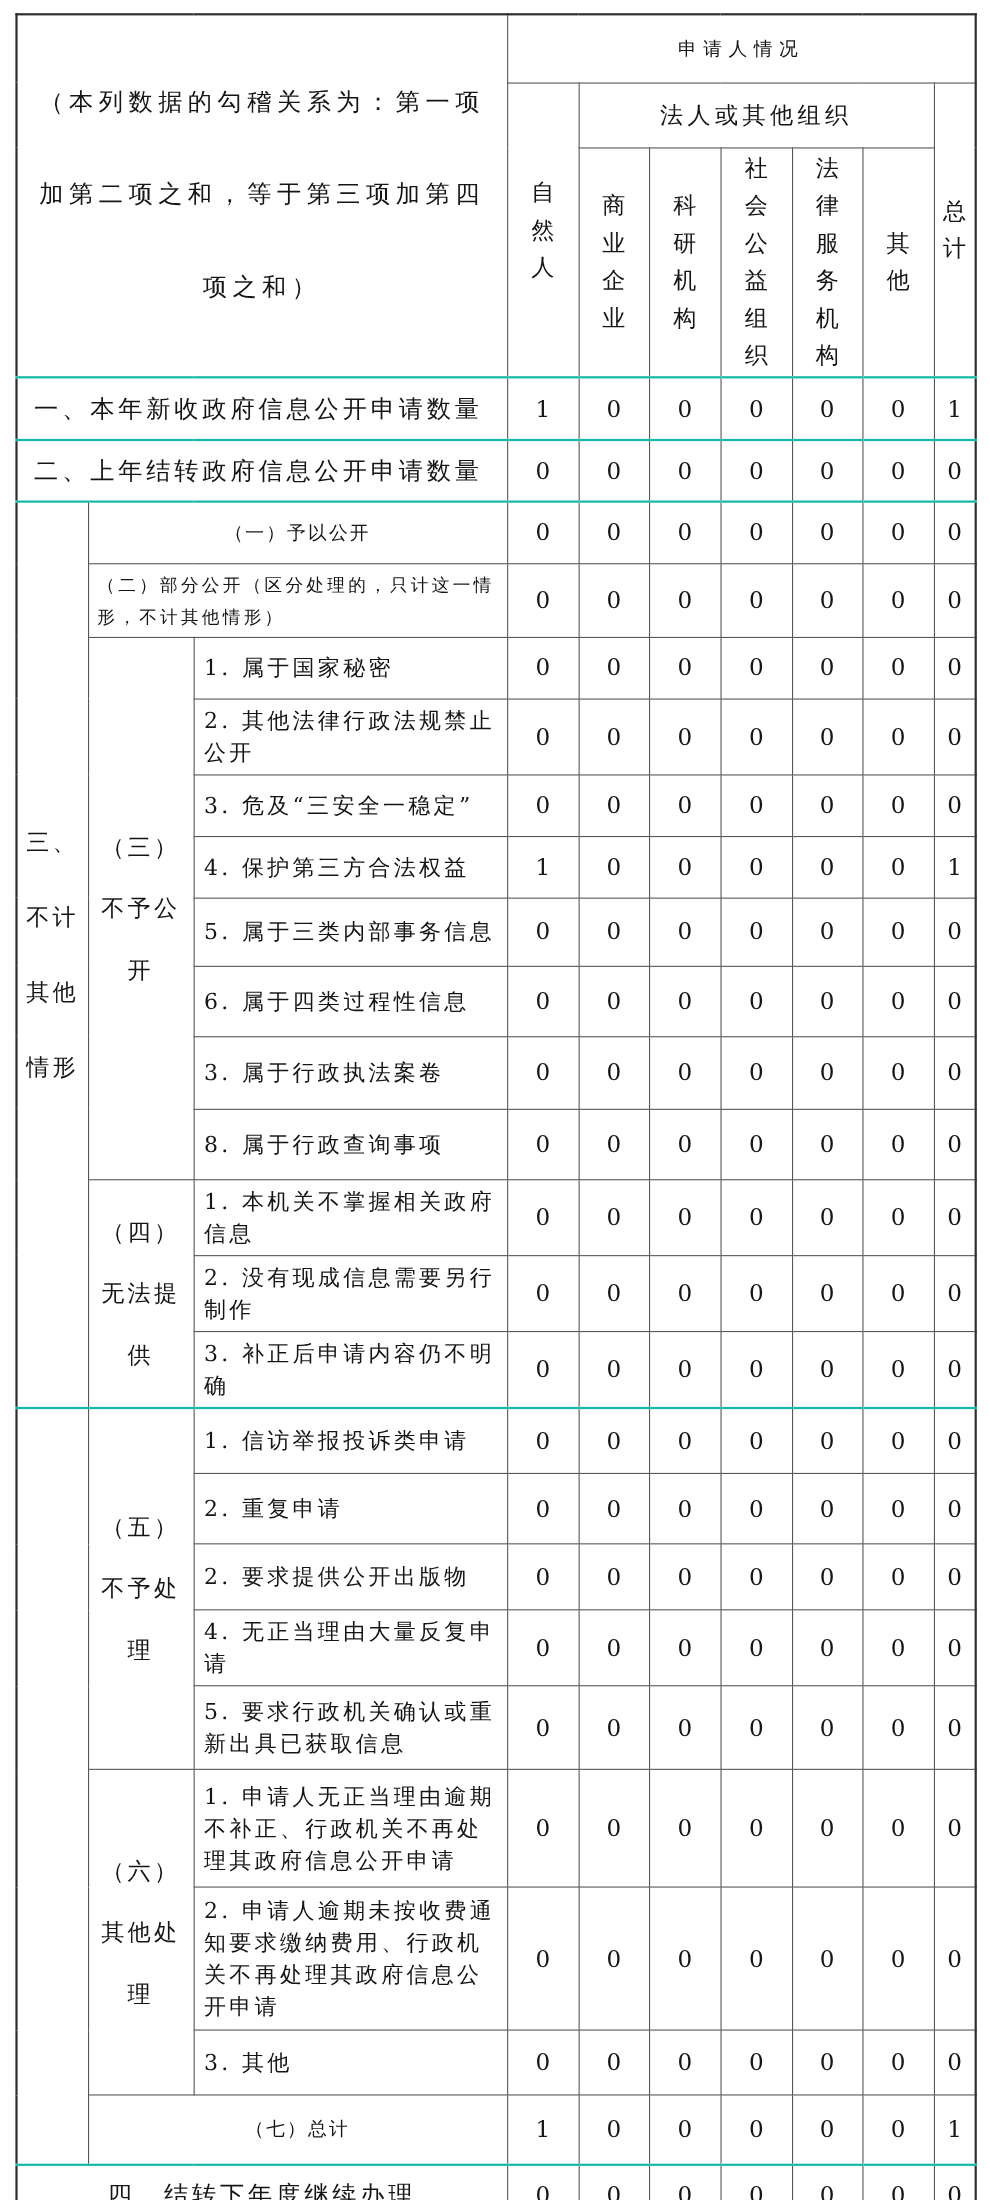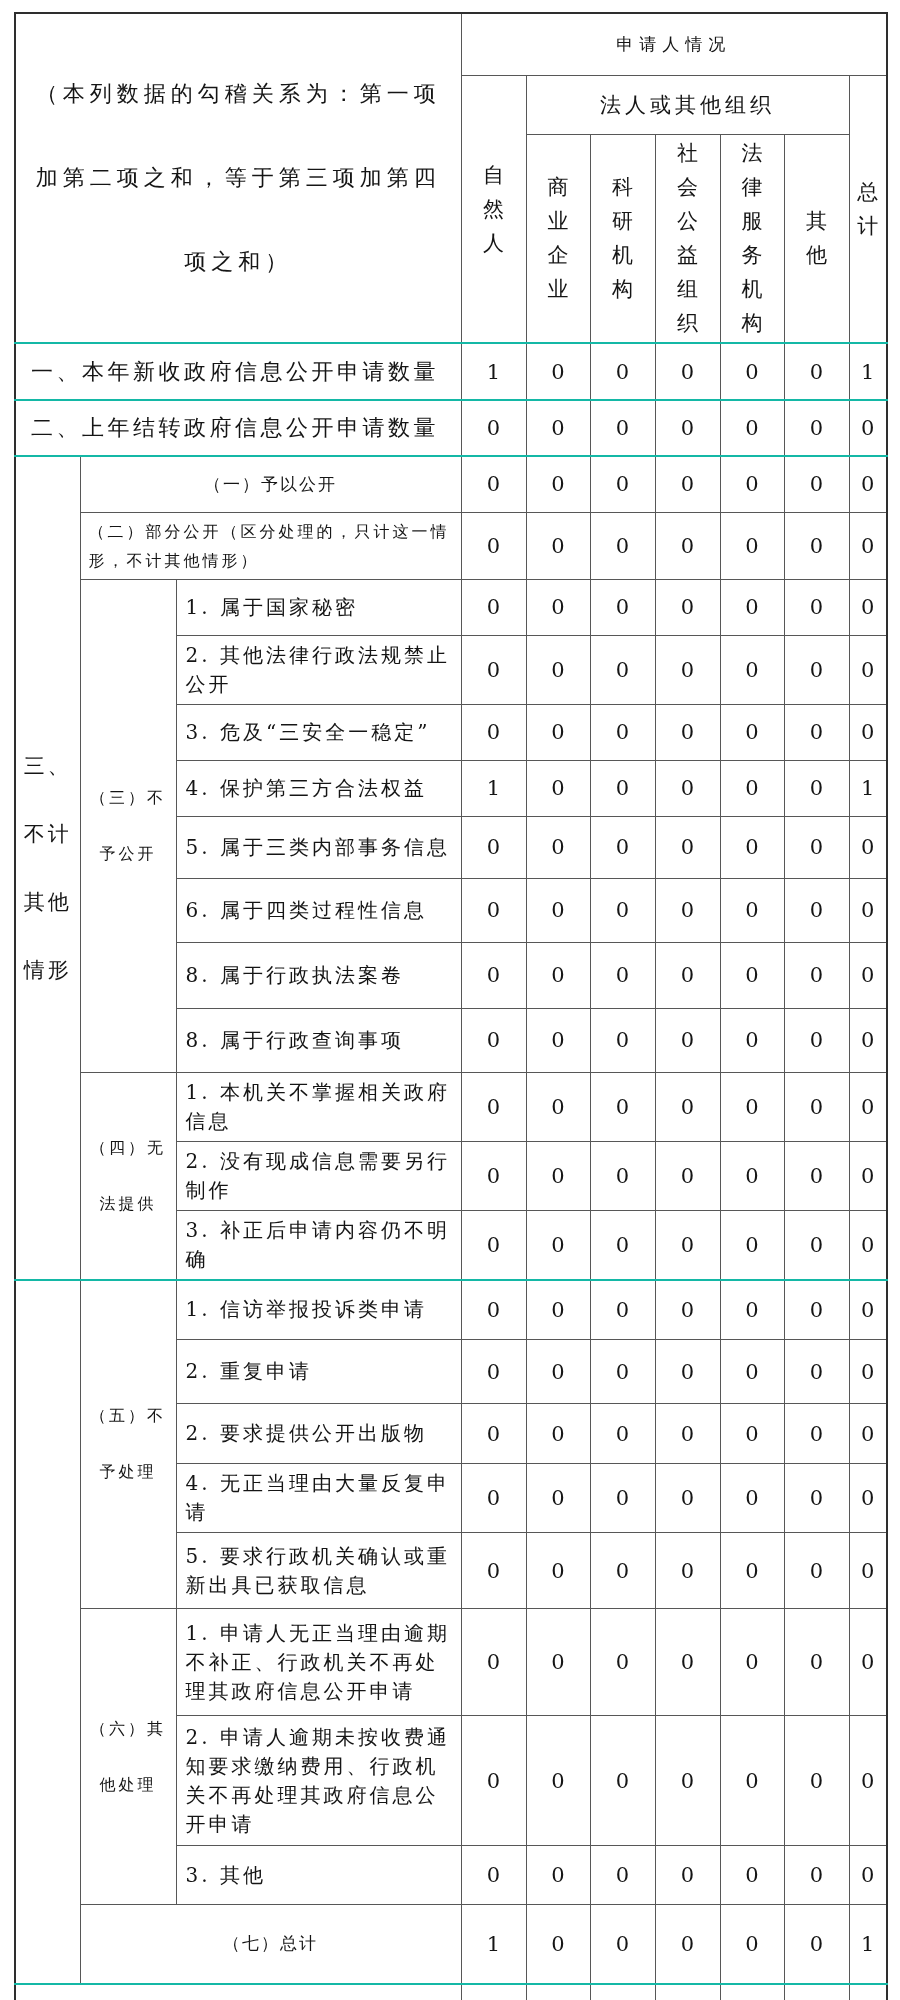--- a/index.html
+++ b/index.html
@@ -10,36 +10,36 @@
   .sheet { position:absolute; left:14px; top:12px; }
   table {
     border-collapse:collapse; table-layout:fixed; width:872px;
     border:2px solid #2e2e2e;
   }
   td { border:1px solid #575757; padding:0; vertical-align:middle; overflow:hidden; }
   tr.thick td { border-top:2px solid #14b8a6; }
 
   
   .h56{height:56px}.h57{height:57px}.h59{height:59px}.h60{height:60px}
-  .h61{height:61px}.h62{height:62px}.h63{height:79px}.h64{height:64px}
+  .h61{height:61px}.h62{height:62px}.h63{height:63px}.h64{height:64px}
   .h66{height:66px}.h76{height:76px}.h107{height:107px}.h130{height:130px}
   .h209{height:209px}
 
   
   .note { text-align:center; font-size:22px; letter-spacing:5px; line-height:84px; padding:0 8px; }
   .apg  { text-align:center; font-size:17px; letter-spacing:6px; }
   .legal{ text-align:center; font-size:21px; letter-spacing:4px; }
   .vh   { text-align:center; }
   .vh .v{ display:block; margin:0 auto; width:26px; word-break:break-all;
           line-height:34px; font-size:21px; text-align:center; }
   .sec1 .v2{ display:block; margin:0 auto; width:52px; word-break:break-all;
           line-height:68px; font-size:21px; letter-spacing:3px; text-align:center; }
   .rowlab   { text-align:left;  font-size:22px; letter-spacing:3.5px; padding-left:15px; }
   .rowlab-c { text-align:center; font-size:22px; letter-spacing:3.5px; }
-  .subsec { text-align:center; font-size:16px; letter-spacing:3px; line-height:56px;
+  .subsec { text-align:center; font-size:21px; letter-spacing:3px; line-height:56px;
             padding:0 4px; word-break:break-all;margin-left:36px; }
   .glab-c { text-align:center; font-size:17px; letter-spacing:2px; }
   .glab-l { text-align:left; font-size:16px; letter-spacing:3px; line-height:29px;
             padding:4px 6px 4px 8px; }
   .item   { text-align:left; font-size:20px; letter-spacing:3px; line-height:29px;
             padding:5px 4px 5px 9px; }
   .val    { text-align:center; font-size:21px; }
 </style>
 </head>
 <body>
@@ -191,21 +191,21 @@
     <td class="item">6. 属于四类过程性信息</td>
   <td class="val">0</td>
           <td class="val">0</td>
           <td class="val">0</td>
           <td class="val">0</td>
           <td class="val">0</td>
           <td class="val">0</td>
           <td class="val">0</td>
         </tr>
   <tr class="h66">
-    <td class="item">8. 属于行政执法案卷</td>
+    <td class="item">3. 属于行政执法案卷</td>
   <td class="val">0</td>
           <td class="val">0</td>
           <td class="val">0</td>
           <td class="val">0</td>
           <td class="val">0</td>
           <td class="val">0</td>
           <td class="val">0</td>
         </tr>
   <tr class="h64">
     <td class="item">8. 属于行政查询事项</td>

